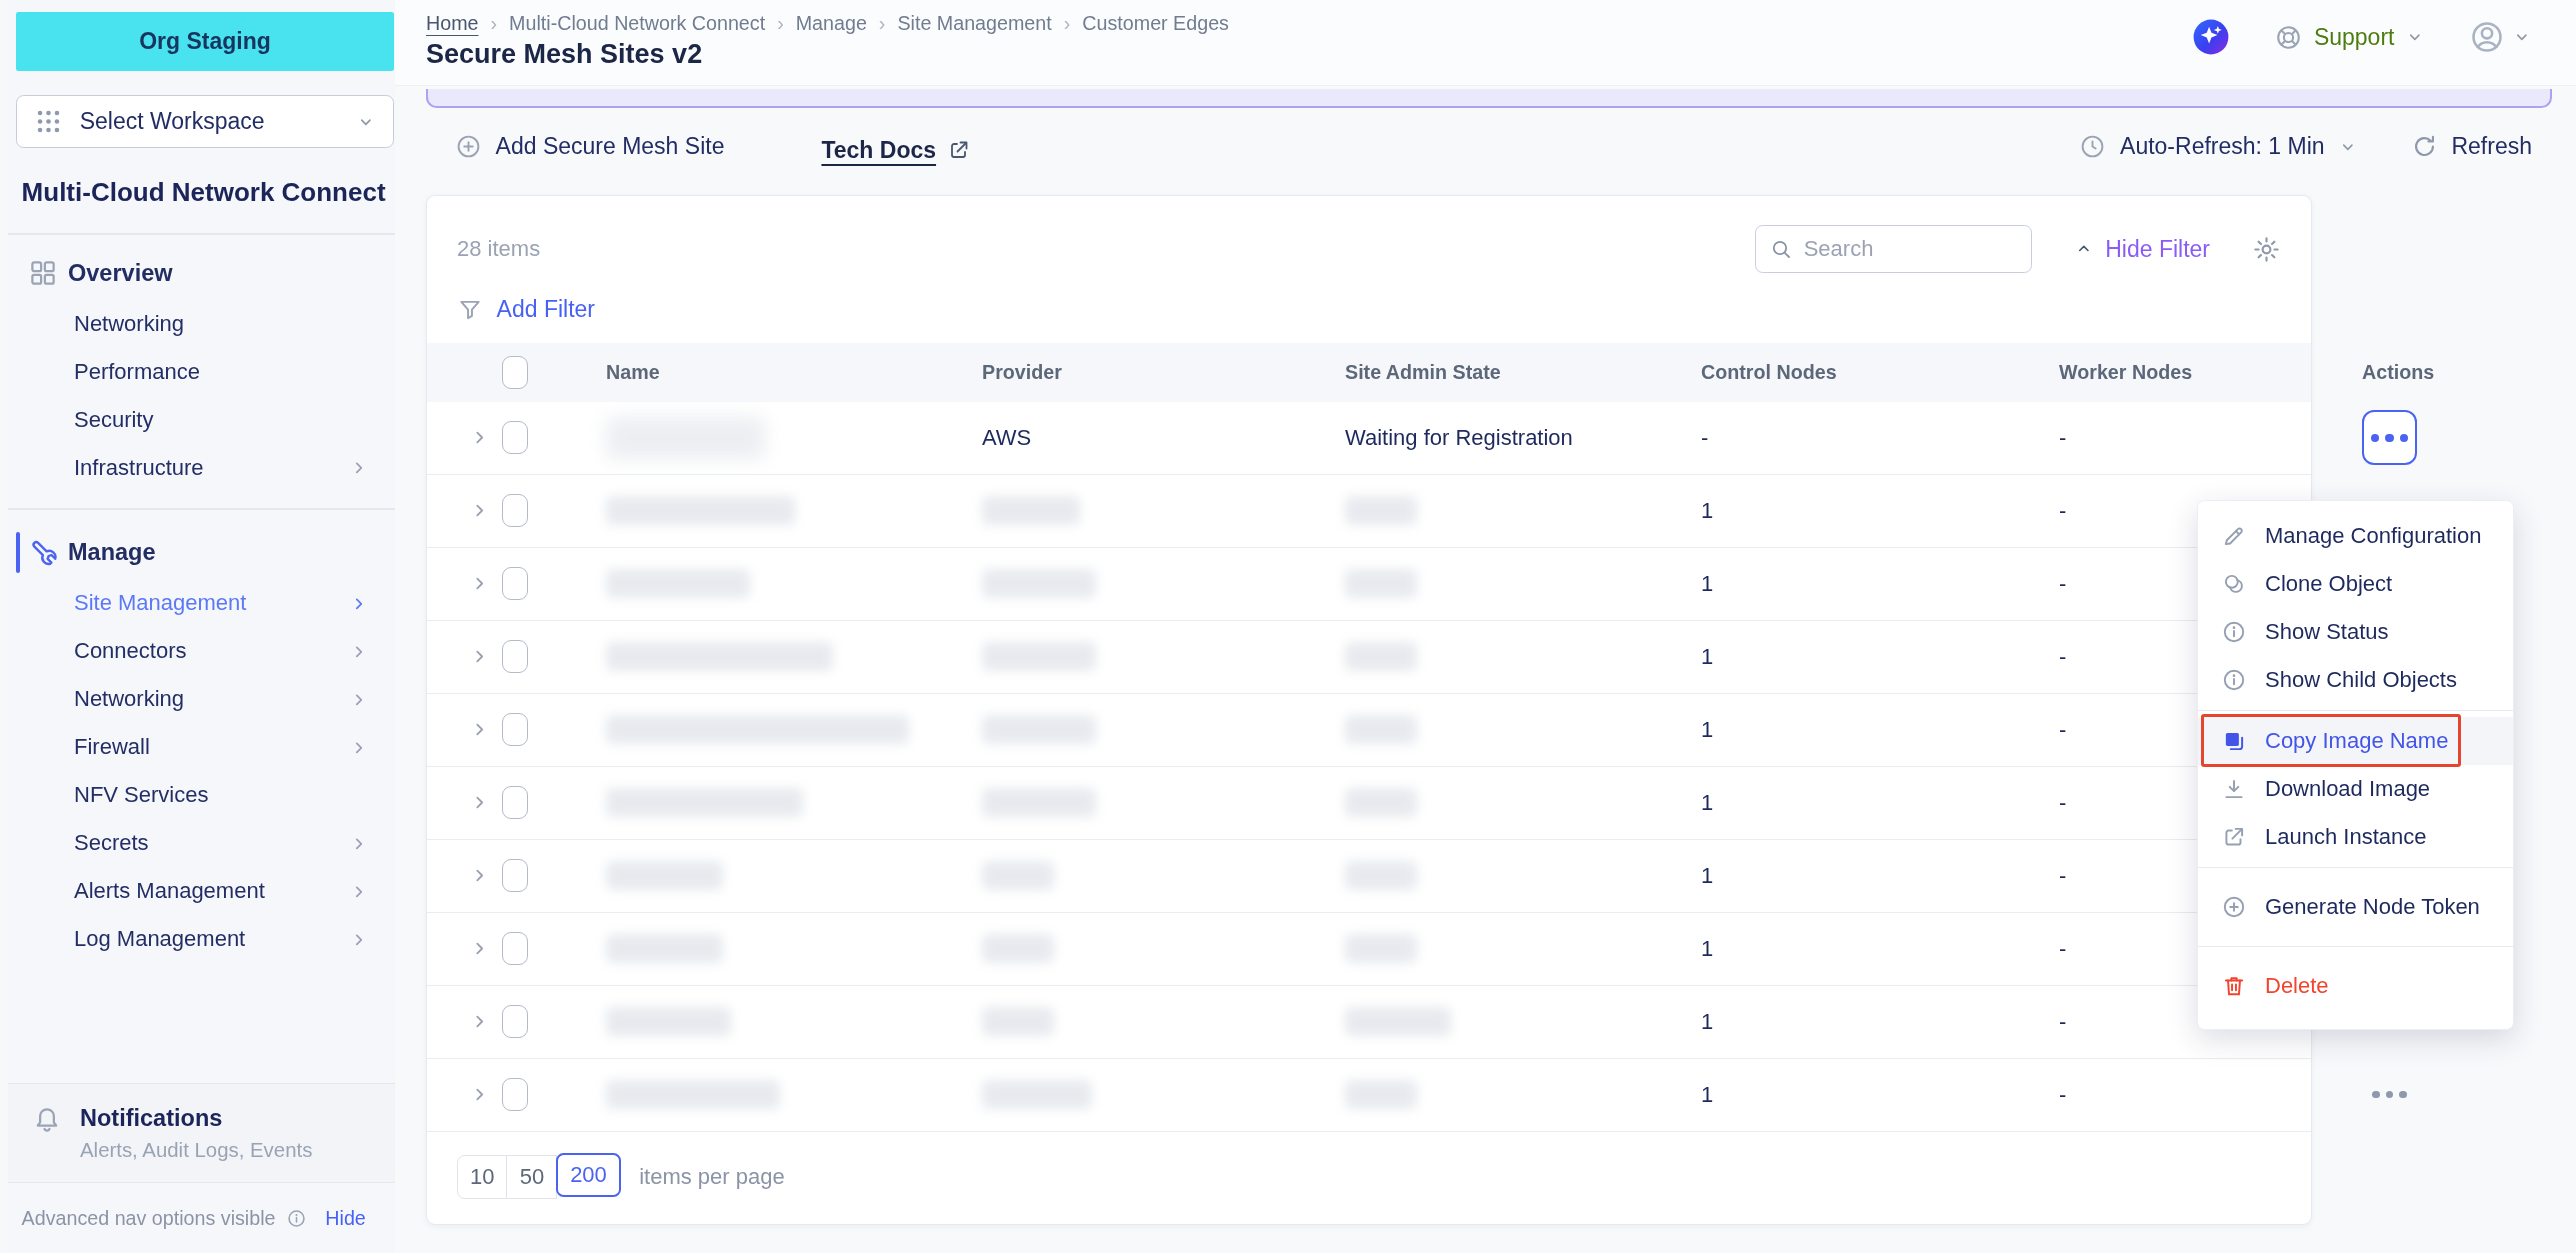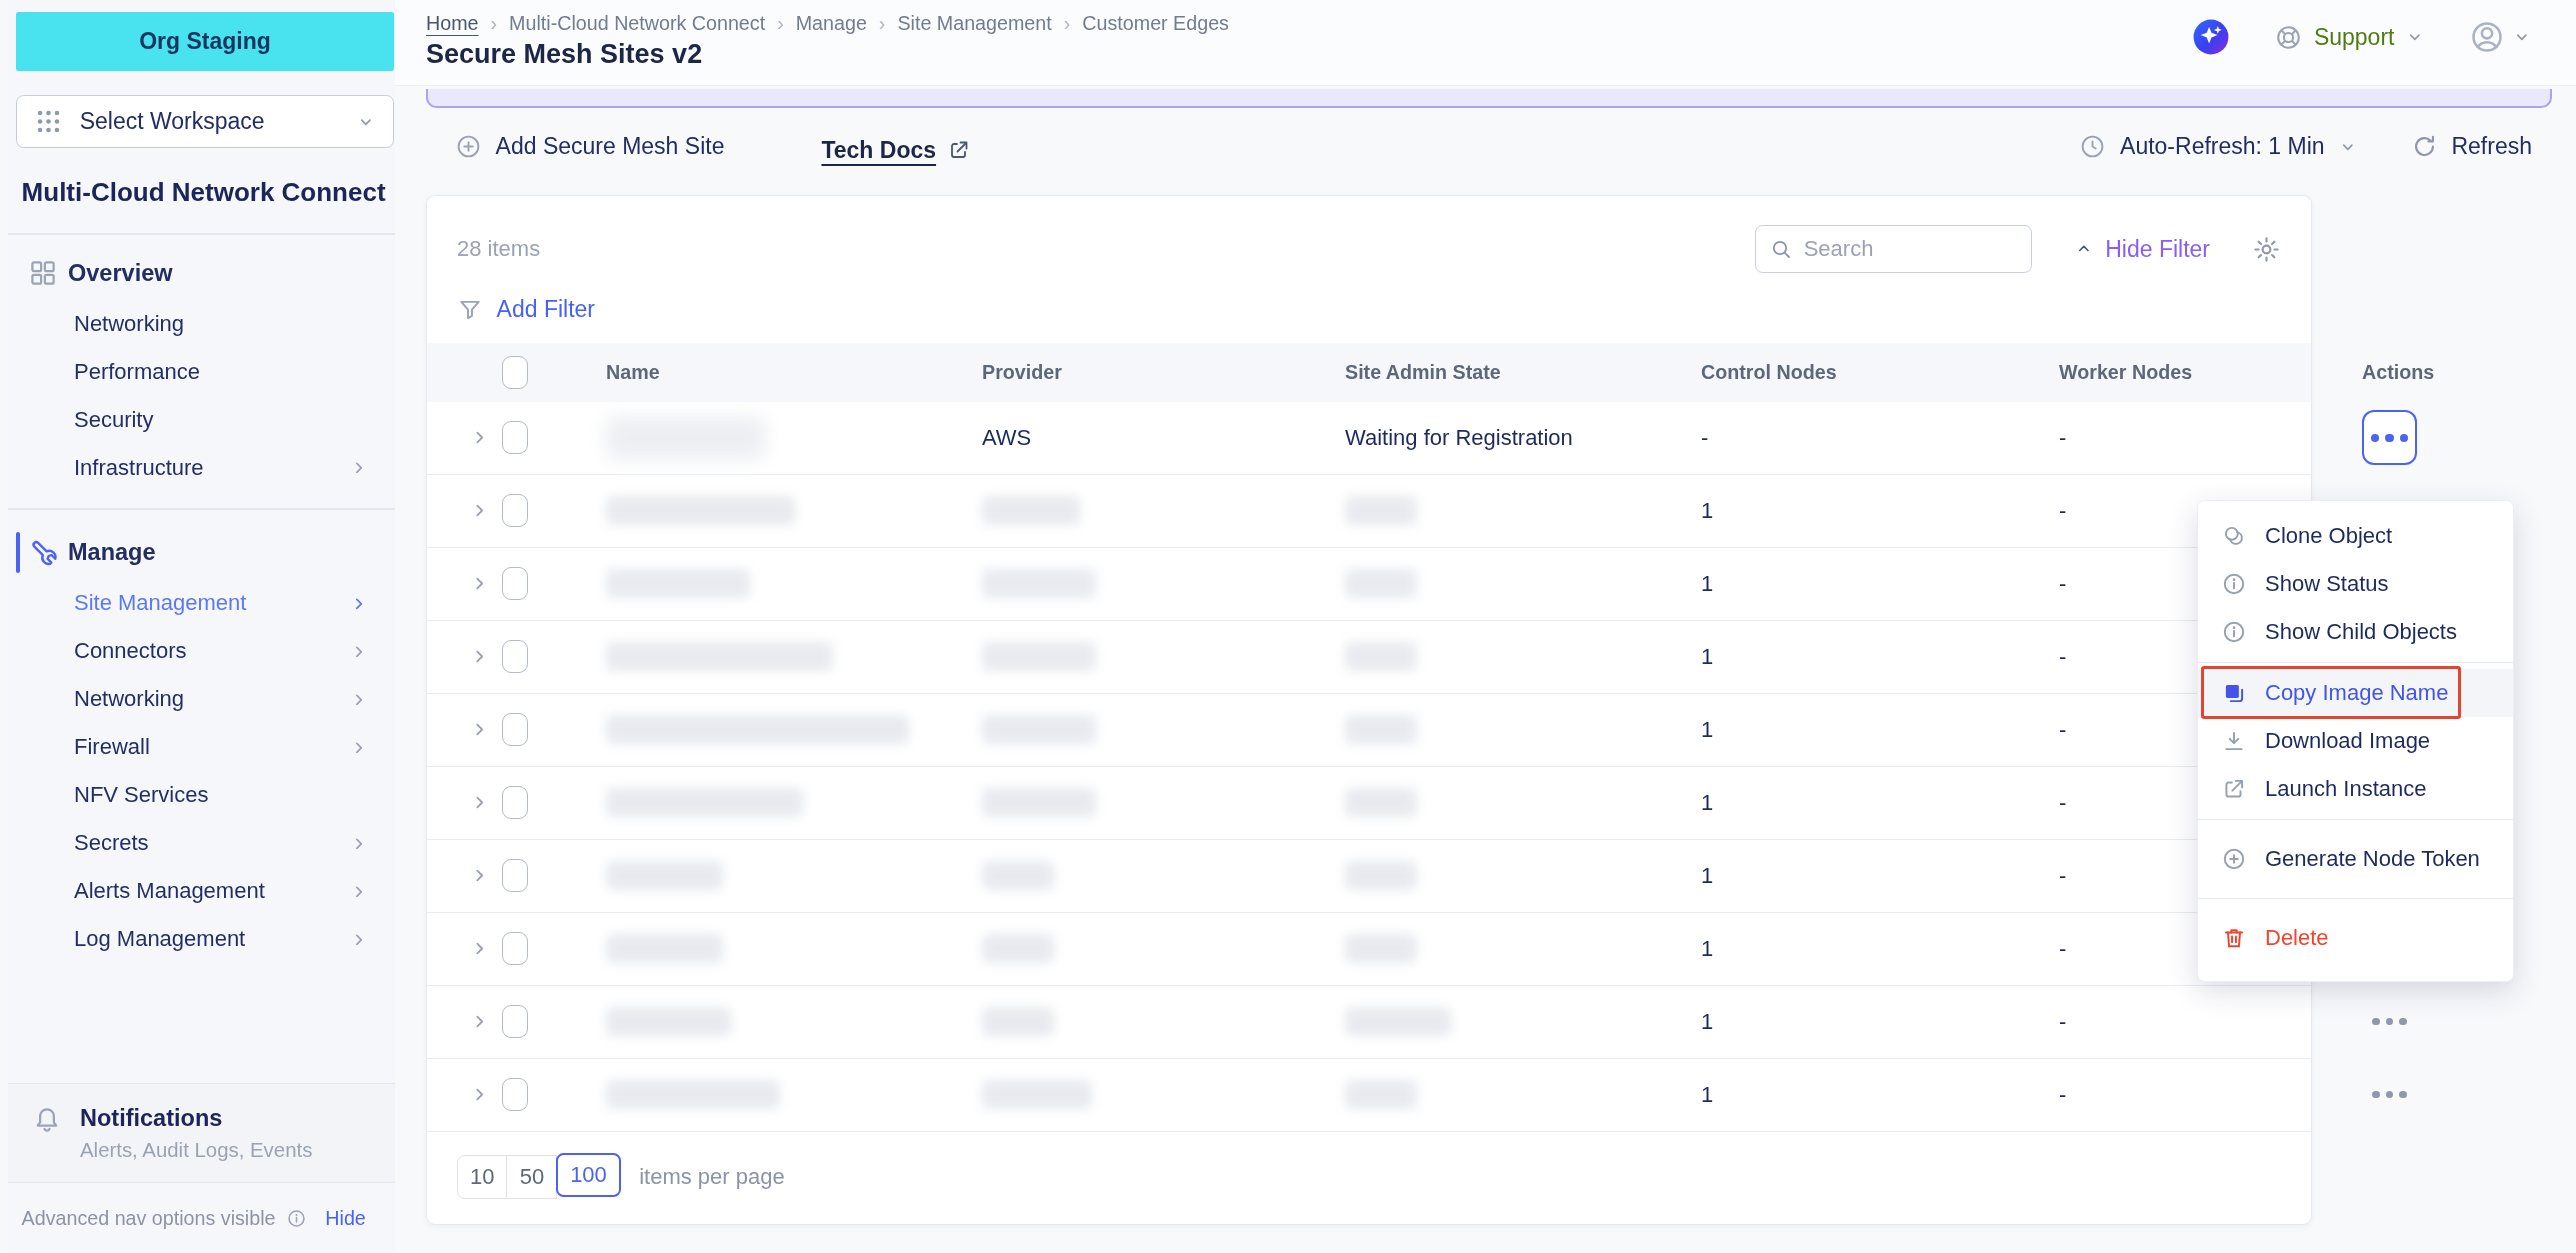--- a/index.html
+++ b/index.html
@@ -710,28 +710,37 @@
                 <span class="d"></span>
               </span>
             </span>
           </div>
         </div>
 
       <div class="pagination">
         <span class="pgroup" id="pgroup">
             <span class="pbtn">10</span>
             <span class="pbtn">50</span>
-            <span class="pbtn active">100</span>
+            <span class="pbtn active">200</span>
           </span>
         <span class="psuffix">items per page</span>
       </div>
     </section>
 
     <div class="ctx-menu" id="ctxmenu">
         <div class="menu-group">
+          <div class="menu-item">
+            <span class="mic">
+              <svg viewBox="0 0 24 24" fill="none" stroke="#95a0b2" stroke-width="1.8" stroke-linecap="round" stroke-linejoin="round">
+                <path d="M4.5 19.5l.9-3.6L15.6 5.7a2.1 2.1 0 0 1 3 3L8.4 18.9l-3.9.6z"></path>
+                <path d="M13.8 7.5l2.9 2.9"></path>
+              </svg>
+            </span>
+            <span>Manage Configuration</span>
+          </div>
           <div class="menu-item">
             <span class="mic">
               <svg viewBox="0 0 24 24" fill="none" stroke="#95a0b2" stroke-width="1.8" stroke-linecap="round" stroke-linejoin="round">
                 <circle cx="10" cy="10" r="5.5"></circle>
                 <path d="M14.9 8.4a5.5 5.5 0 1 1-6.5 6.5"></path>
               </svg>
             </span>
             <span>Clone Object</span>
           </div>
           <div class="menu-item">

